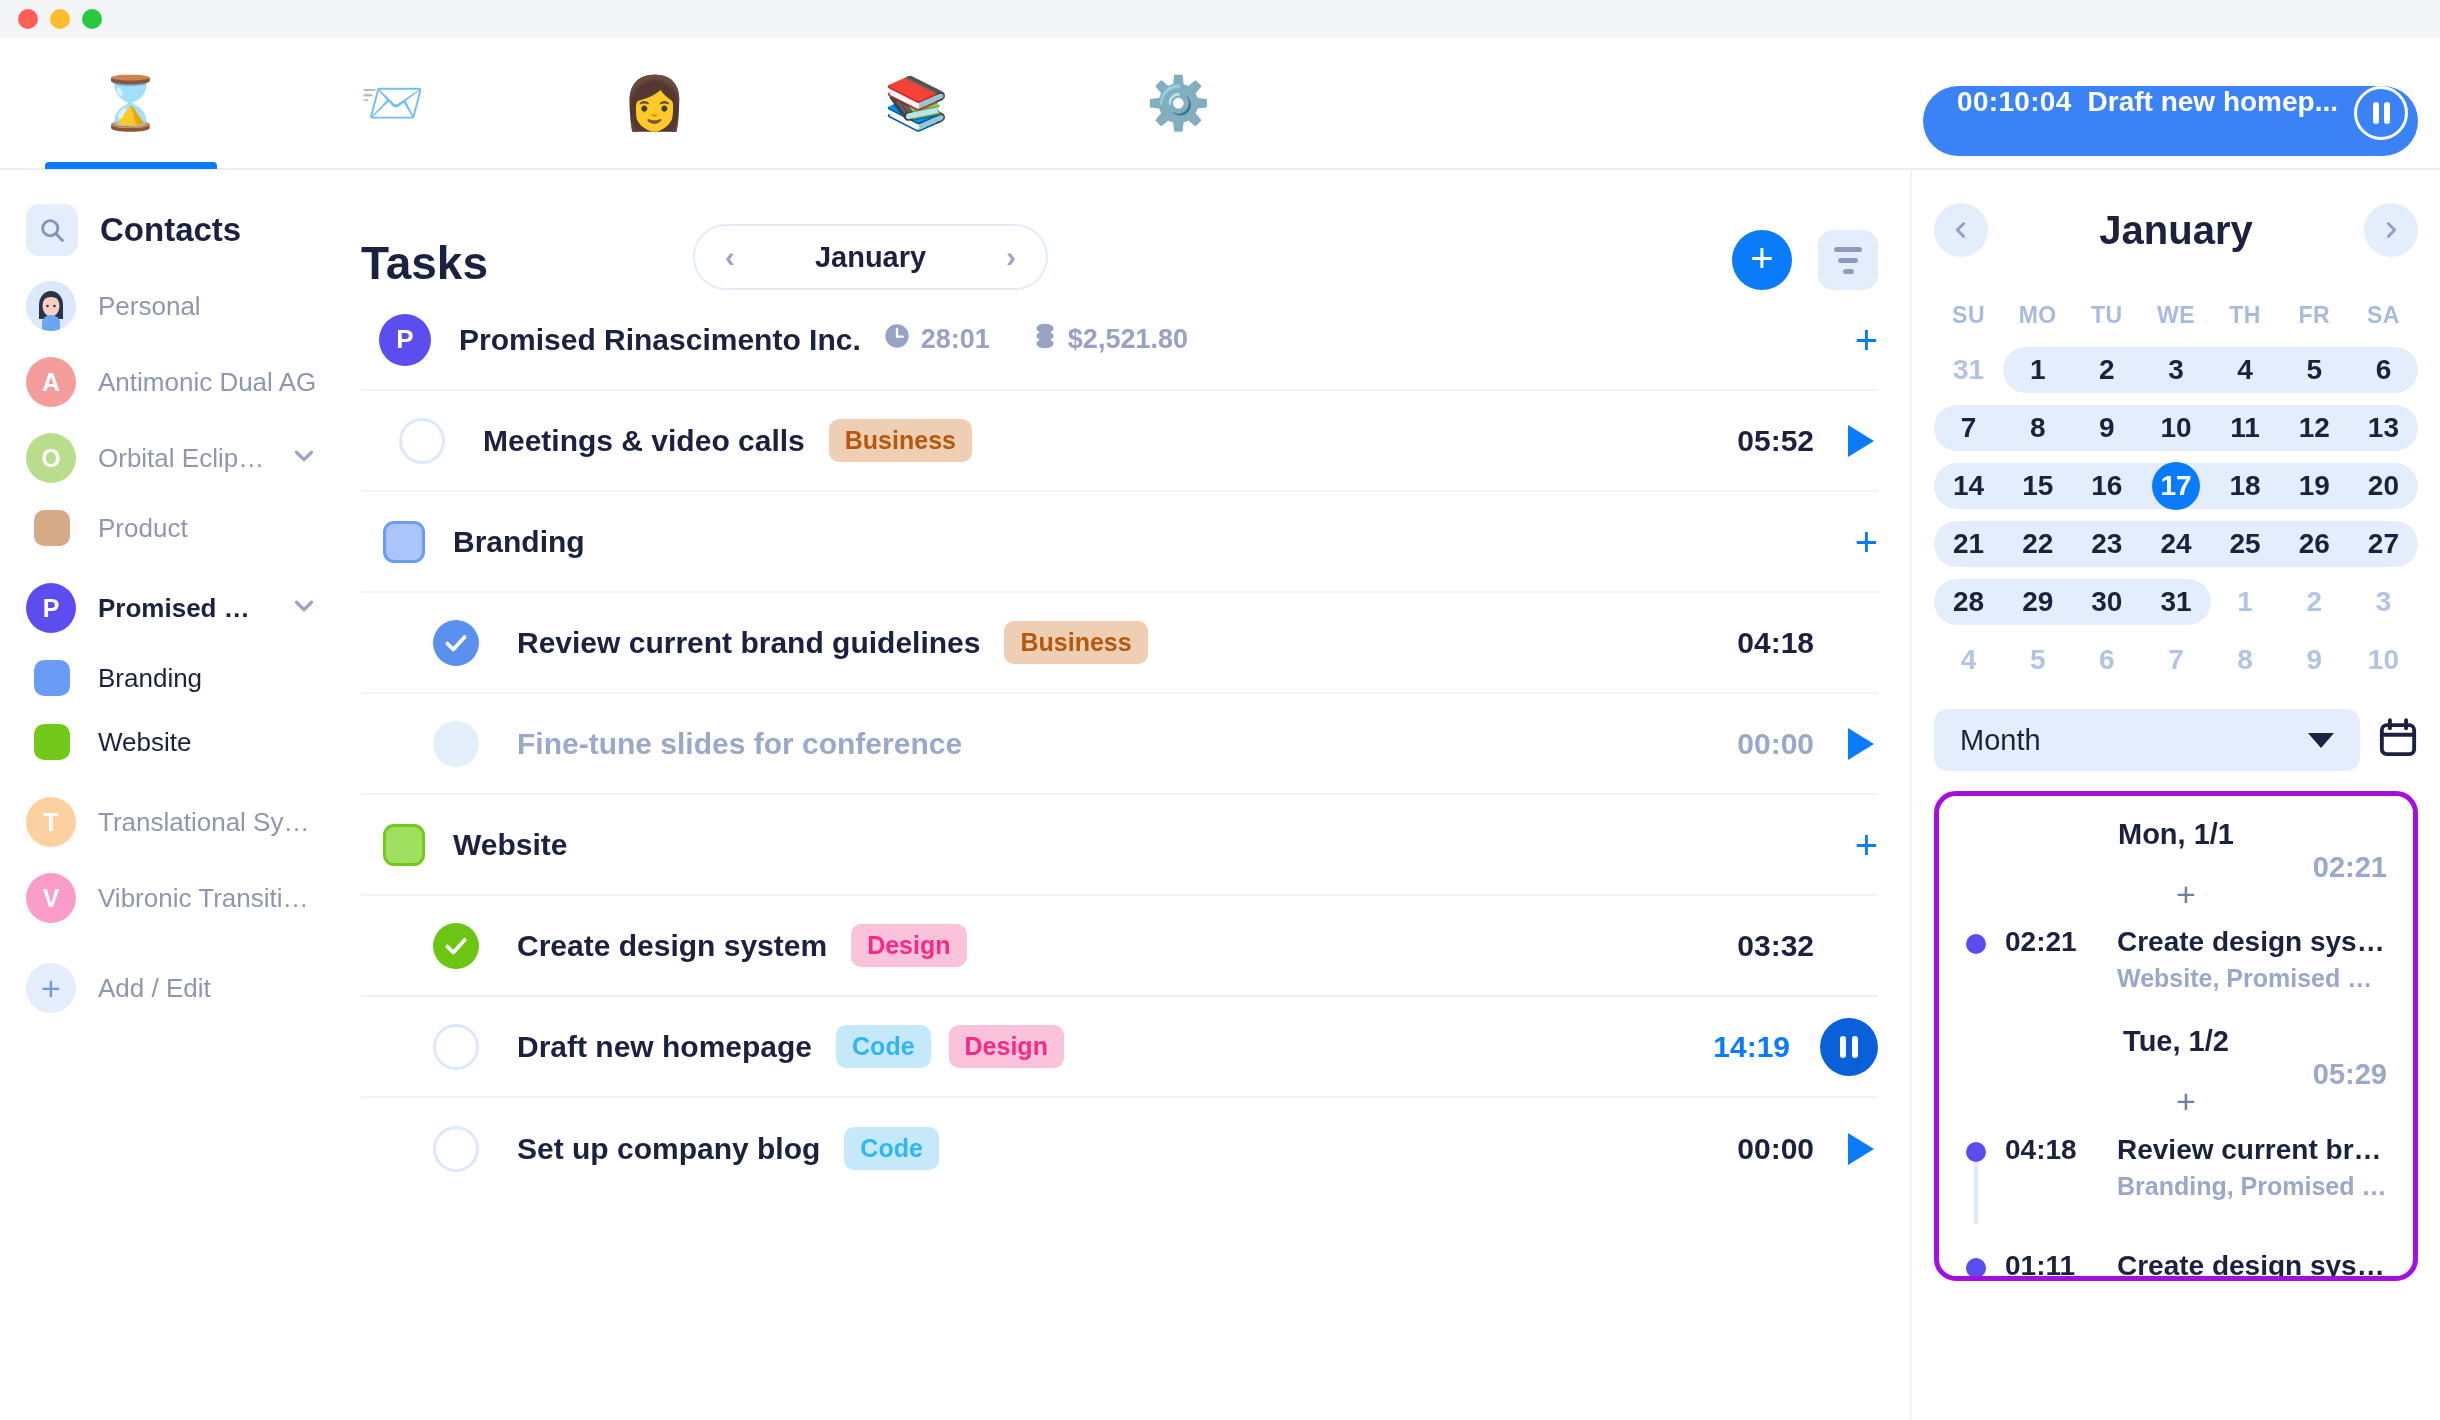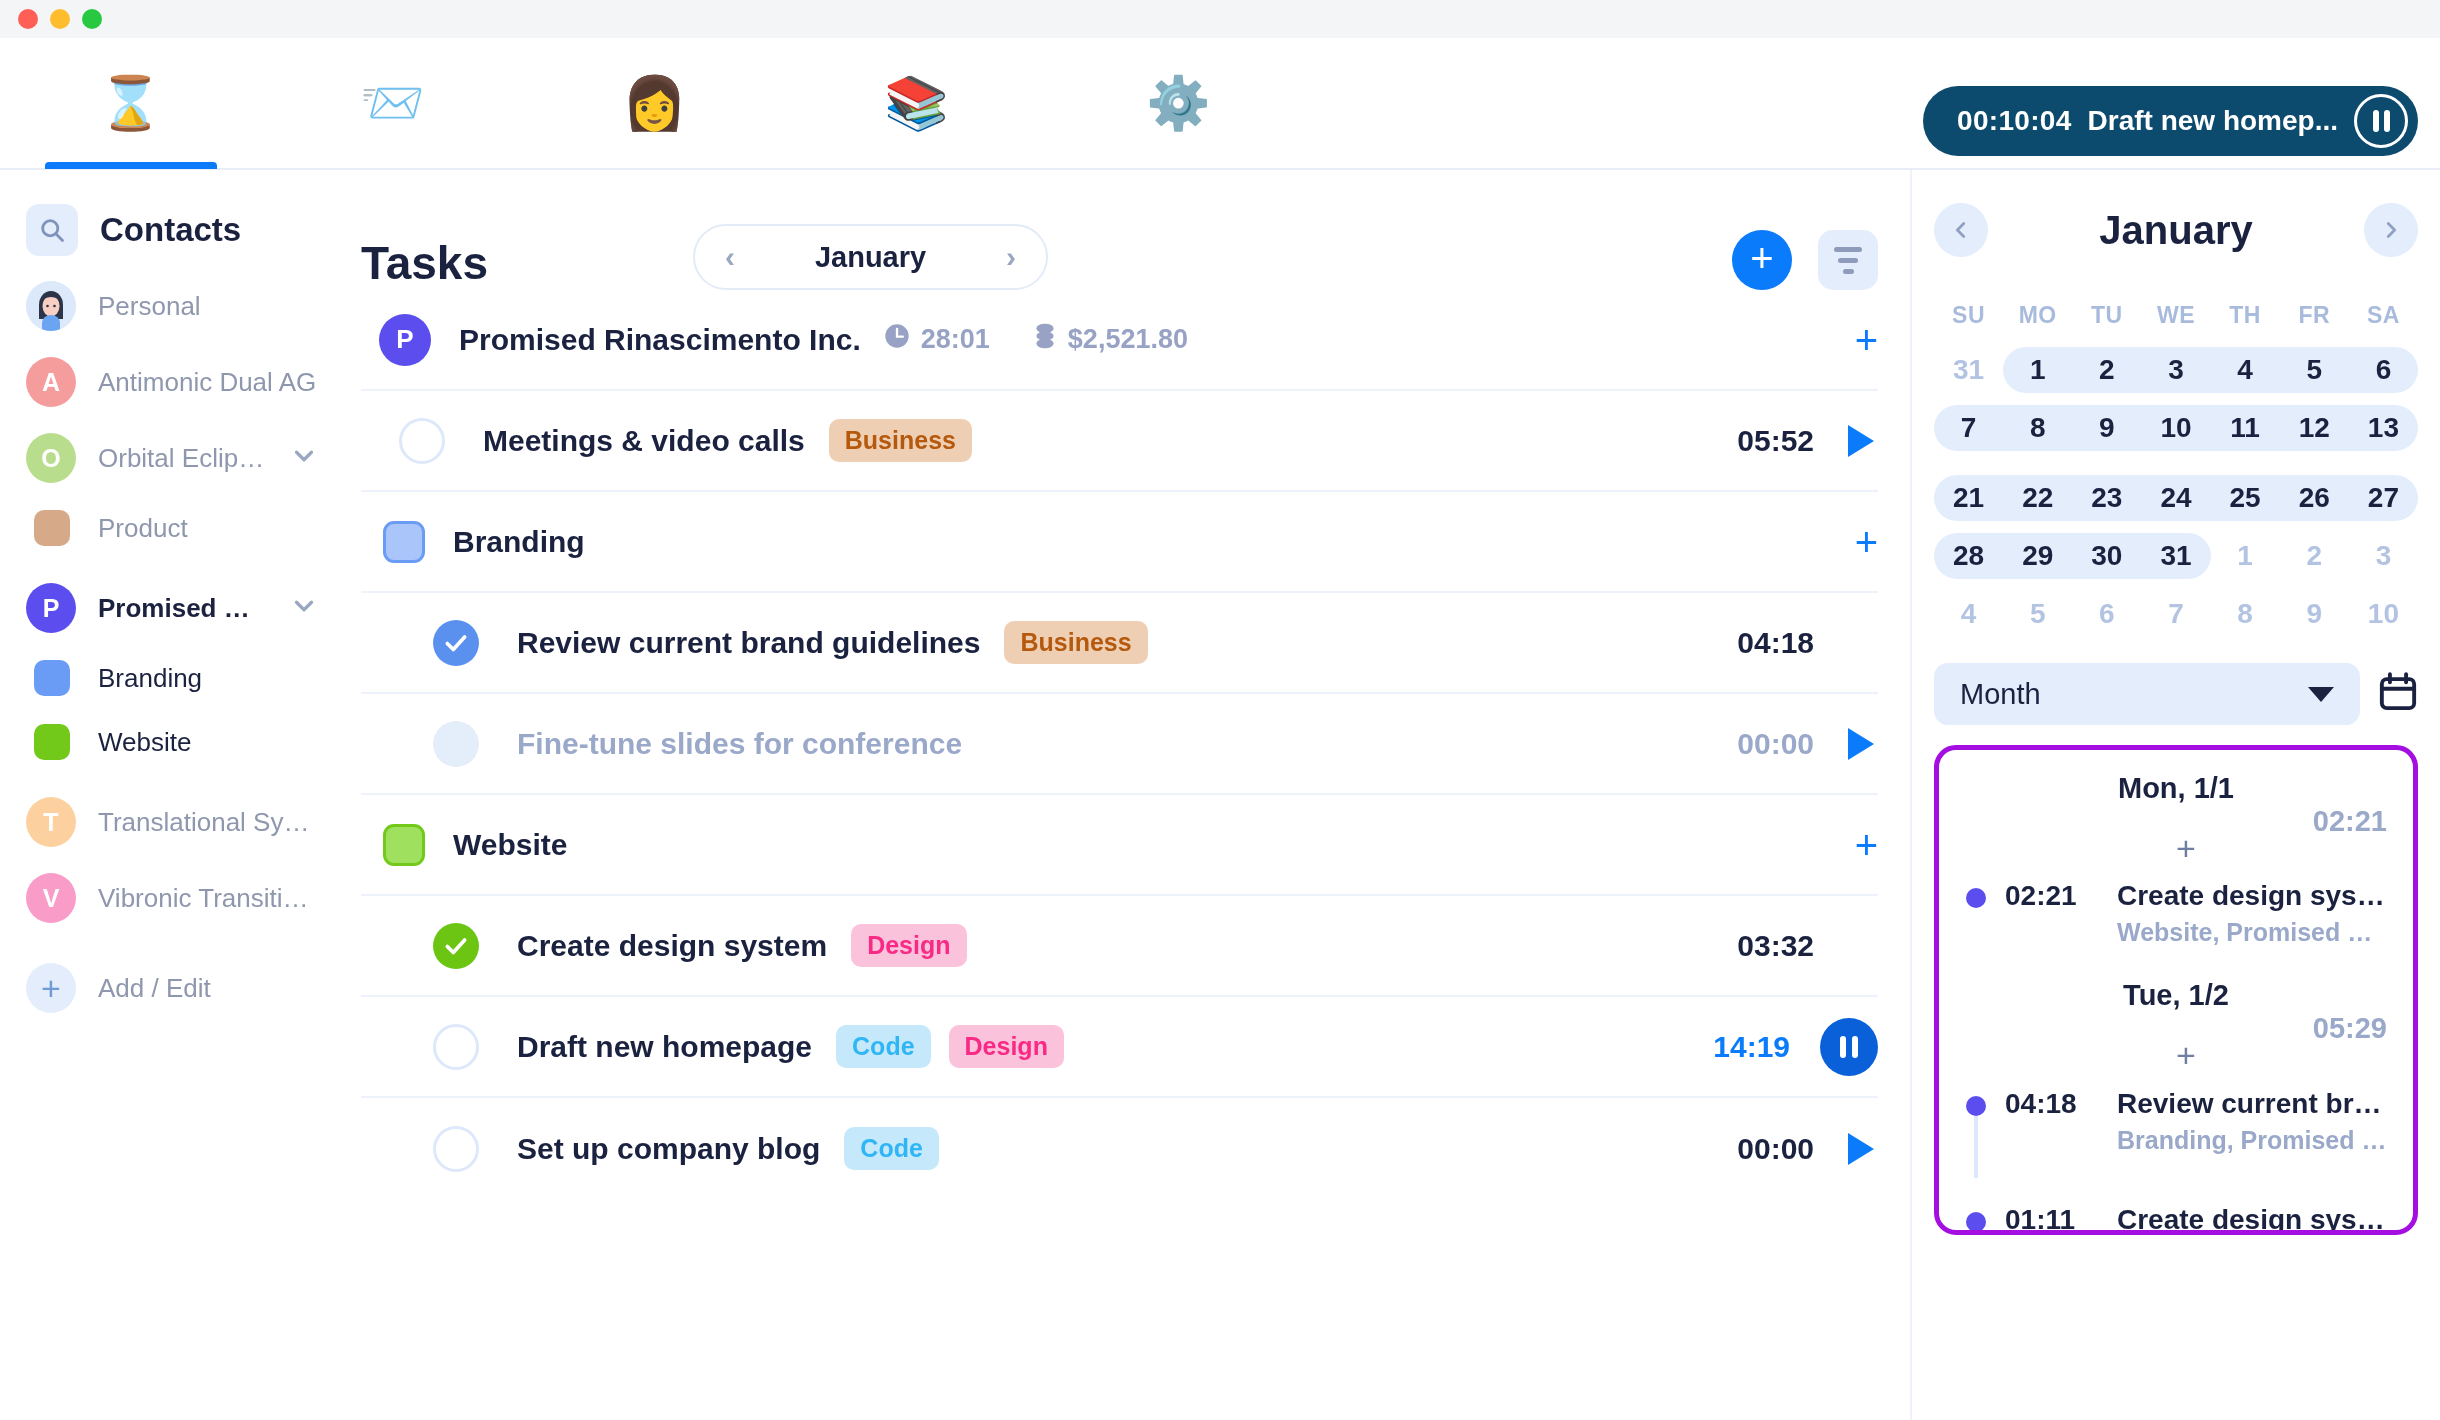--- a/index.html
+++ b/index.html
@@ -36,22 +36,22 @@
     position:relative; cursor:pointer; font-size:50px; line-height:1;
   }
   .navtab .emoji { font-size:52px; }
   .navtab.active::after {
     content:""; position:absolute; bottom:0; left:50%; transform:translateX(-50%);
     width:172px; height:7px; background:#0a7cfb; border-radius:4px 4px 0 0;
   }
 
   .timer-pill {
     position:absolute; right:22px; top:48px;
-    height:70px; min-width:330px; background:#0c4a6e; border-radius:35px;
-    display:flex; align-items:center; gap:16px; padding:0 10px 0 34px; color:#fff;
+    height:70px; min-width:330px; background:#3b82f6; border-radius:35px;
+    display:flex; align-items:flex-start; gap:16px; padding:0 10px 0 34px; color:#fff;
   }
   .timer-time { font-size:28px; font-weight:bold; letter-spacing:0.3px; }
   .timer-label { font-size:28px; font-weight:bold; }
   .timer-btn {
     width:54px; height:54px; border-radius:50%; border:3.5px solid #fff;
     display:flex; align-items:center; justify-content:center; cursor:pointer; flex:0 0 auto;
   }
   .pause-ico { display:flex; gap:5px; }
   .pause-ico i { display:block; width:6px; height:22px; background:#fff; border-radius:3px; }
 
@@ -565,20 +565,32 @@
           <div class="day">8</div>
           <div class="day">9</div>
           <div class="day">10</div>
           <div class="day">11</div>
           <div class="day">12</div>
           <div class="day">13</div>
         </div>
       </div>
       <div class="wk-gap"></div>
 
+      <div class="wk-wrap">
+        <div class="wk-band" style="left:0; right:0;"></div>
+        <div class="wk-row">
+          <div class="day">14</div>
+          <div class="day">15</div>
+          <div class="day">16</div>
+          <div class="day today">17</div>
+          <div class="day">18</div>
+          <div class="day">19</div>
+          <div class="day">20</div>
+        </div>
+      </div>
       <div class="wk-gap"></div>
 
       <div class="wk-wrap">
         <div class="wk-band" style="left:0; right:0;"></div>
         <div class="wk-row">
           <div class="day">21</div>
           <div class="day">22</div>
           <div class="day">23</div>
           <div class="day">24</div>
           <div class="day">25</div>

